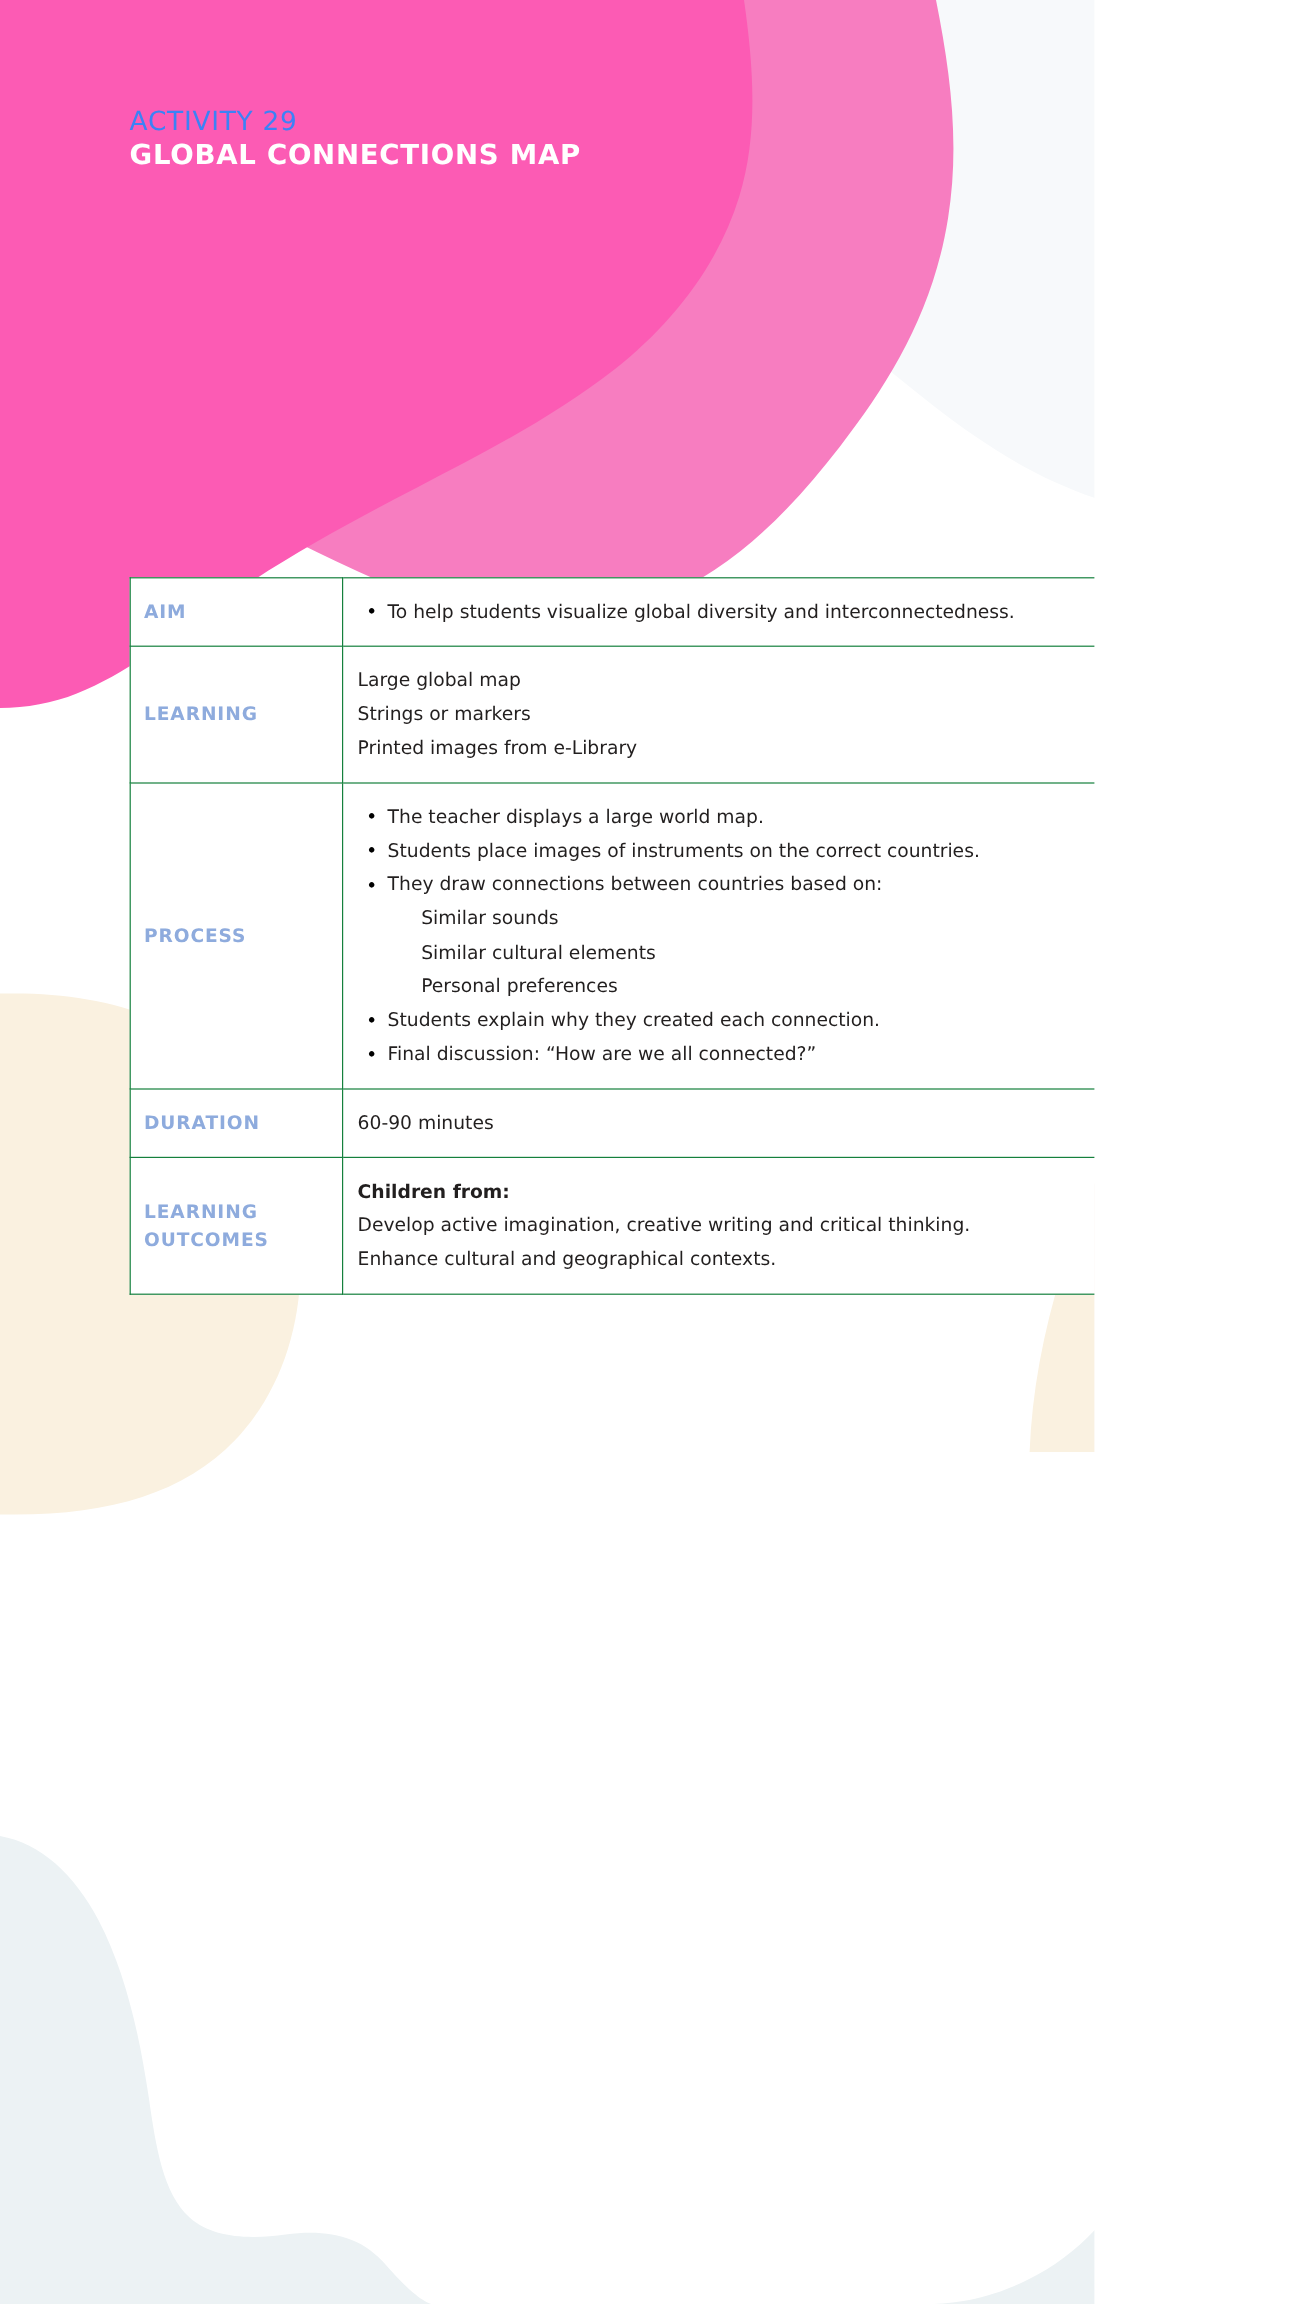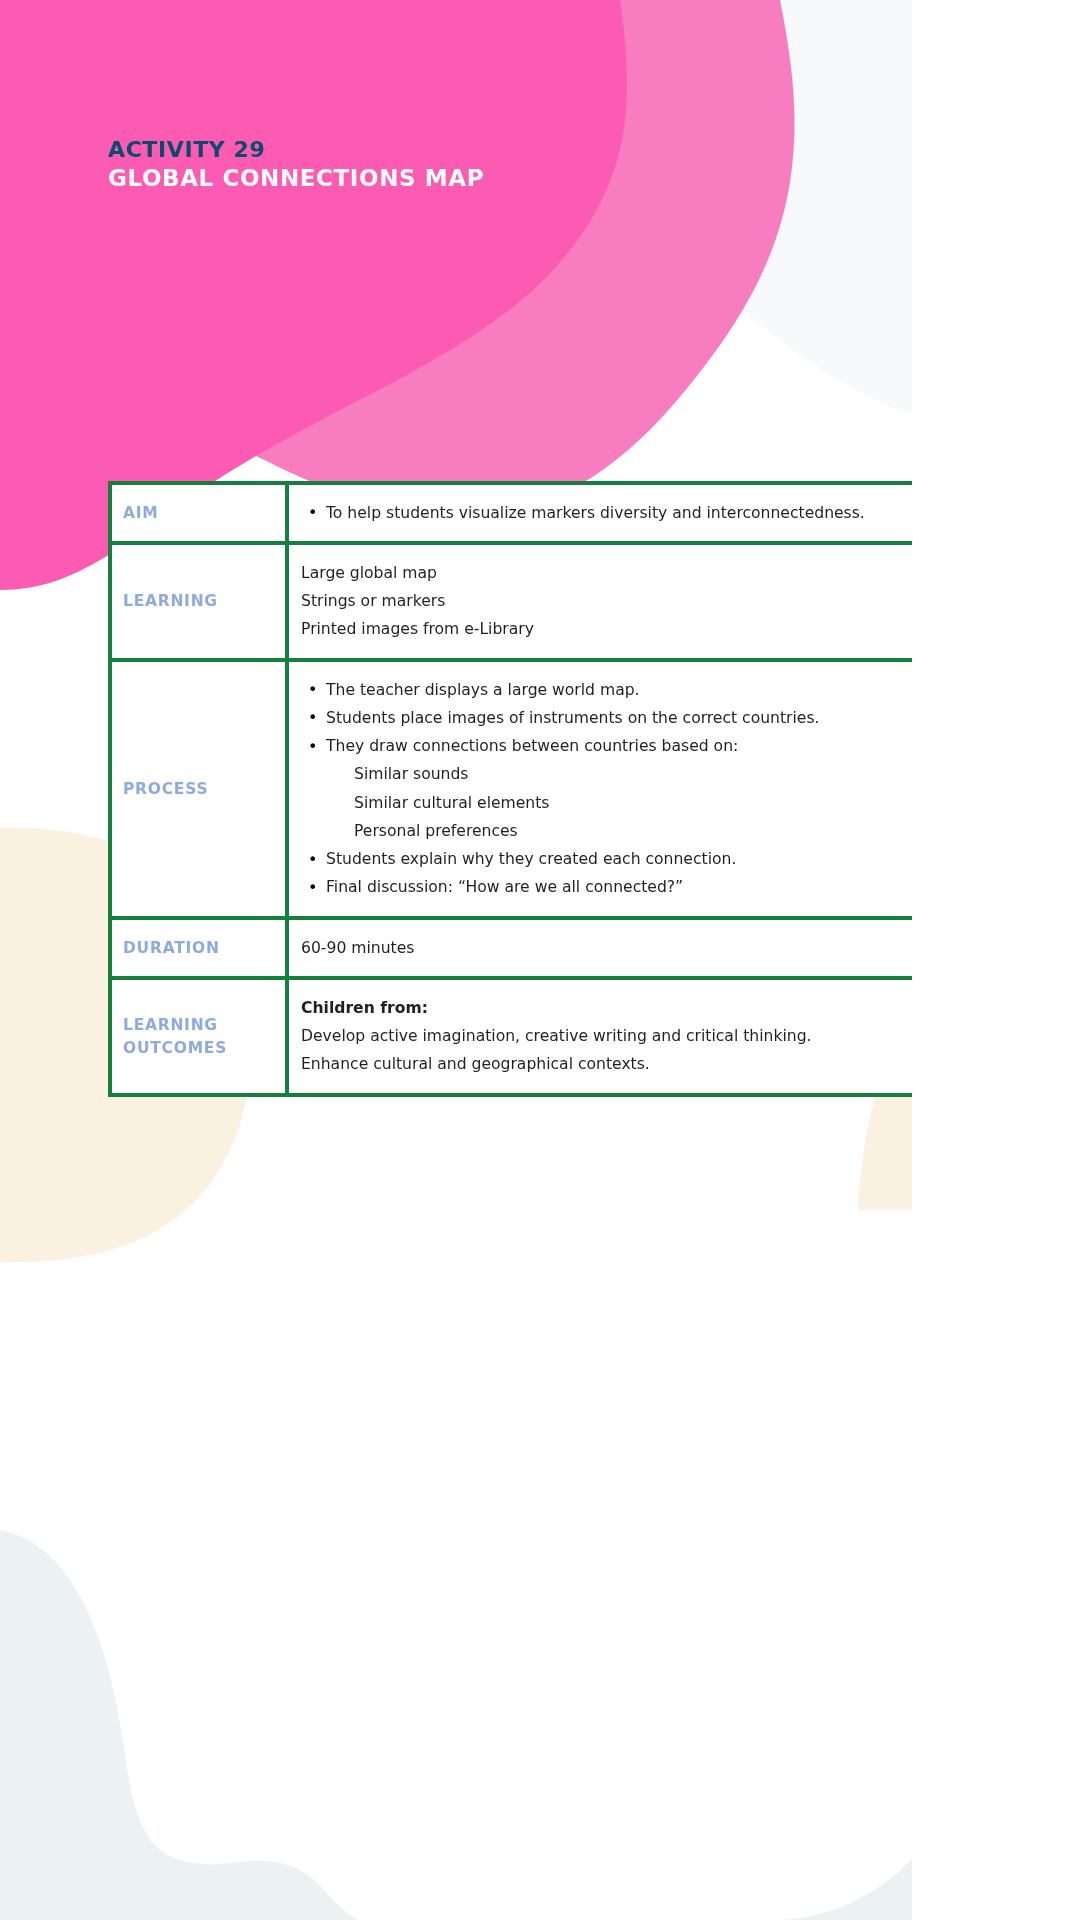--- a/index.html
+++ b/index.html
@@ -49,26 +49,25 @@
   }
 
   
   #header-text {
     position:absolute;
     left:108px; top:88px;
     z-index:4;
   }
   #activity-number {
     font-size:22px;
-    font-weight:700;
+    font-weight:400;
     letter-spacing:0.6px;
-    color:#0c4a6e;
+    color:#3b82f6;
     line-height:1.28;
     white-space:nowrap;
-    margin-top:48px;
   }
   #activity-title {
     font-size:23px;
     font-weight:700;
     letter-spacing:0.6px;
     color:#ffffff;
     line-height:1.28;
     white-space:nowrap;
   }
 
@@ -76,21 +75,21 @@
   #activity-table {
     position:absolute;
     left:108px; top:481px;
     width:864px;
     border-collapse:collapse;
     background:#ffffff;
     z-index:5;
     table-layout:fixed;
   }
   #activity-table td {
-    border:4px solid #15803d;
+    border:1px solid #15803d;
     vertical-align:middle;
     background:#ffffff;
   }
   td.label-cell {
     width:177px;
     padding:14px 0 14px 11px;
     color:#8eabdd;
     font-size:15.5px;
     font-weight:700;
     letter-spacing:0.75px;
@@ -215,21 +214,21 @@
     <div id="activity-number">ACTIVITY 29</div>
     <div id="activity-title">GLOBAL CONNECTIONS MAP</div>
   </div>
 
   <table id="activity-table">
     <tbody>
         <tr>
           <td class="label-cell">AIM</td>
           <td class="content-cell">
             <ul class="bullets">
-              <li>To help students visualize markers diversity and interconnectedness.</li>
+              <li>To help students visualize global diversity and interconnectedness.</li>
             </ul>
           </td>
         </tr>
         <tr>
           <td class="label-cell">LEARNING</td>
           <td class="content-cell">
             <div class="plain-line">Large global map</div>
             <div class="plain-line">Strings or markers</div>
             <div class="plain-line">Printed images from e-Library</div>
           </td>

